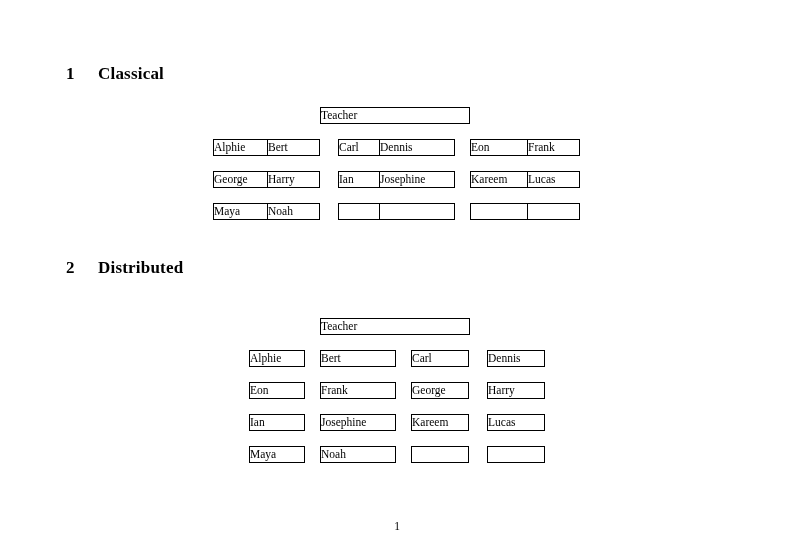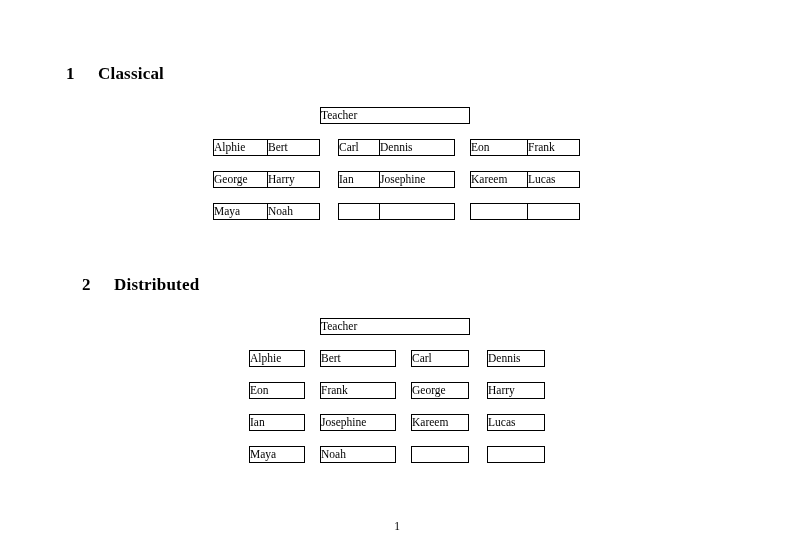--- a/index.html
+++ b/index.html
@@ -34,21 +34,21 @@
   }
   .section-heading .sec-num {
     display: inline-block;
     width: 32px;
   }
   .section-heading .sec-title {
     display: inline-block;
   }
 
   #heading-classical   { left: 66px; top: 64px; }
-  #heading-distributed { left: 66px; top: 275px; margin-left: 16px; }
+  #heading-distributed { left: 66px; top: 258px; }
 
   
   .cellbox {
     box-sizing: border-box;
     border: 1px solid #000000;
     height: 17px;
     line-height: 15px;
     font-size: 11.5px;
     text-align: left;
     background: #ffffff;

